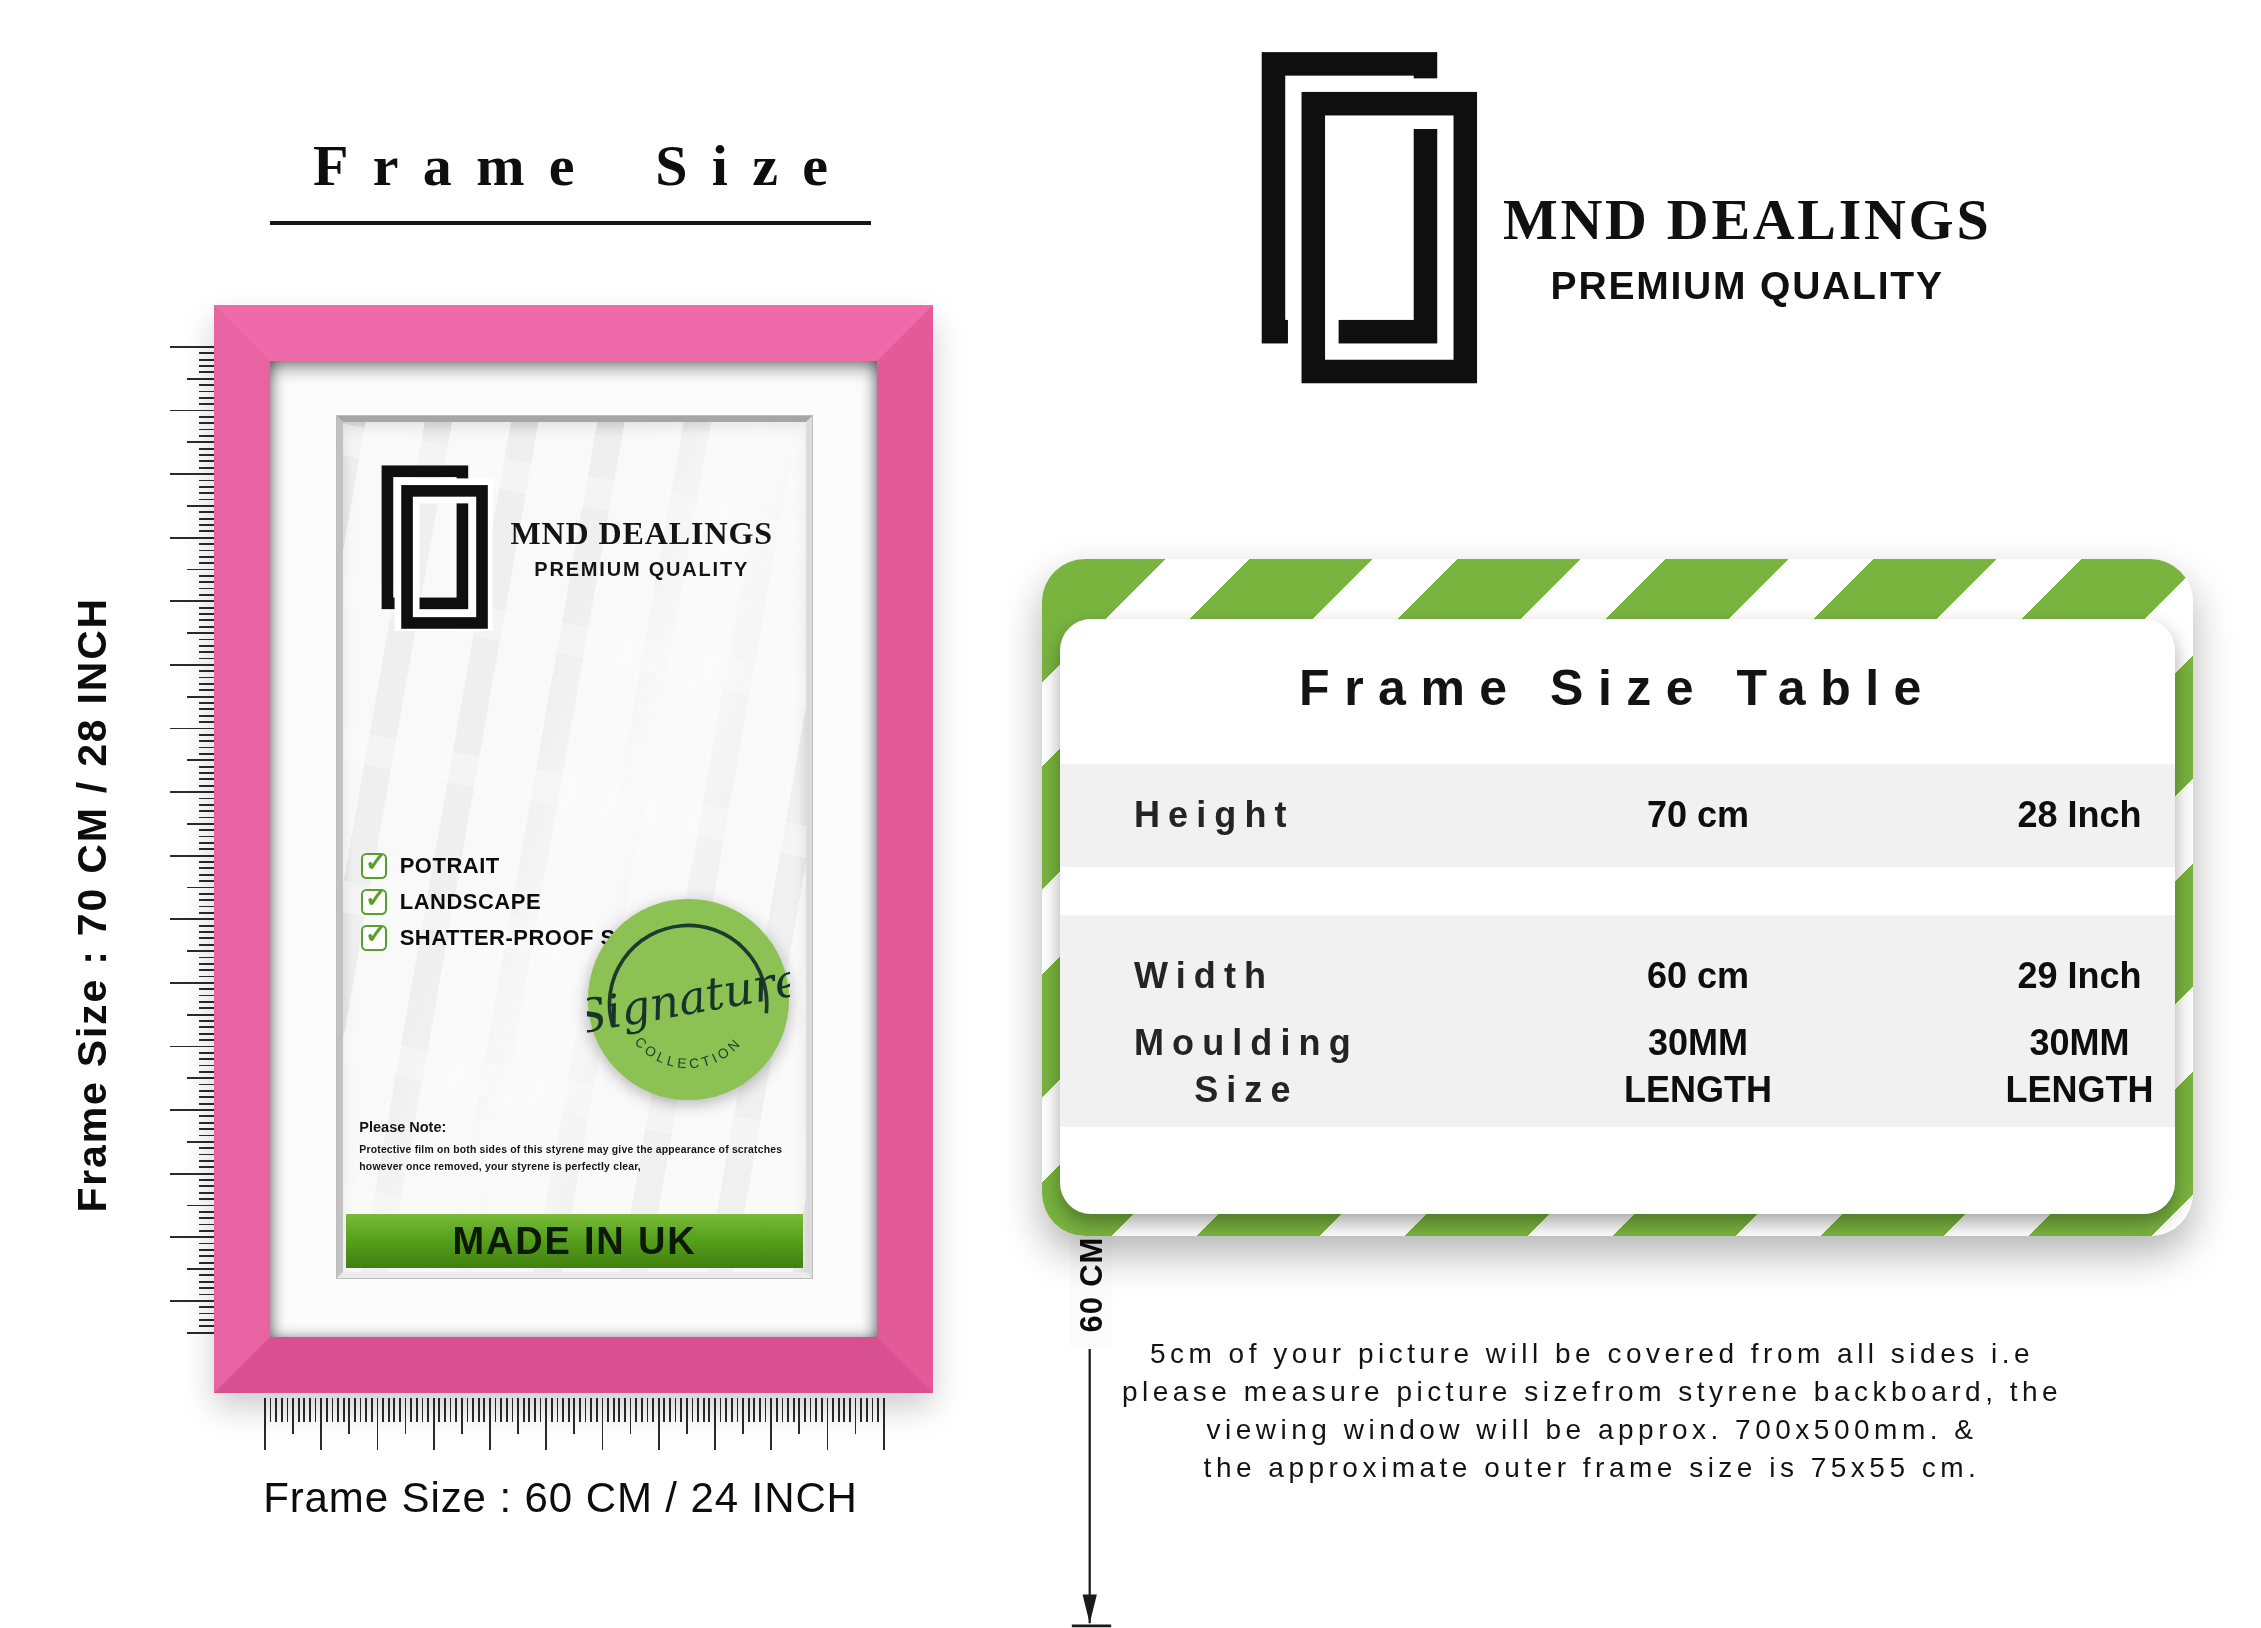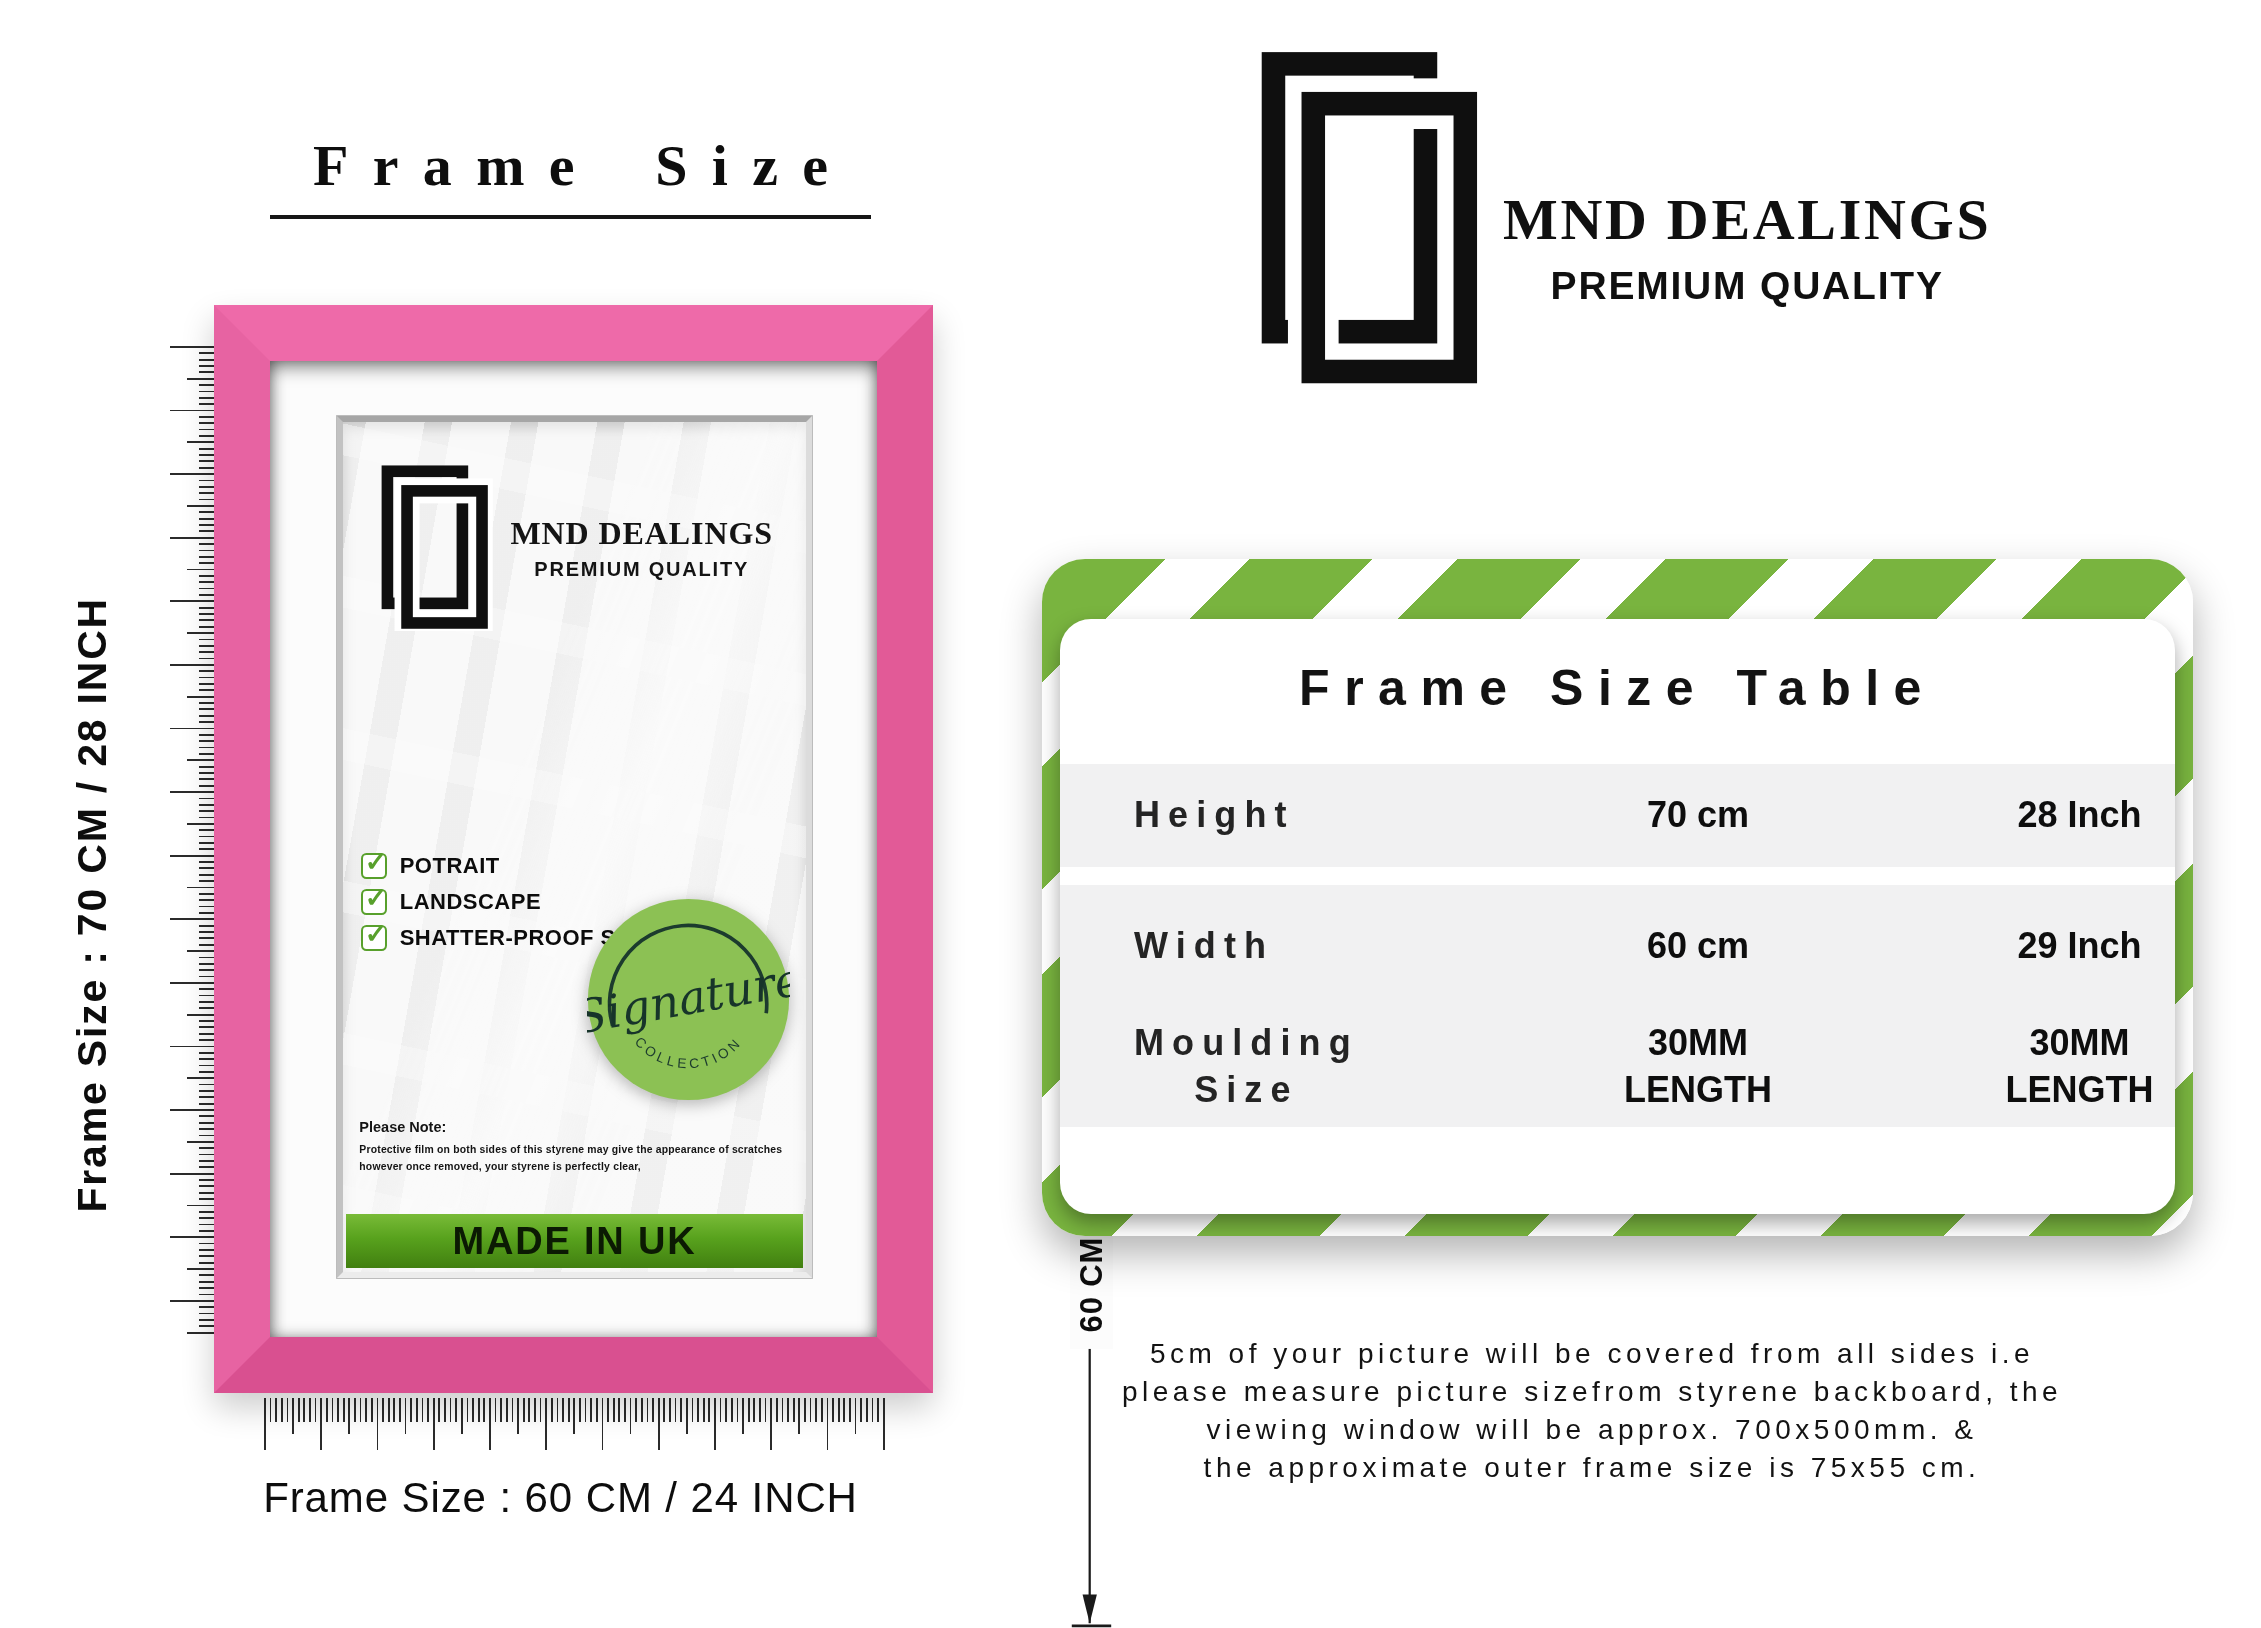--- a/index.html
+++ b/index.html
@@ -1,21 +1,21 @@
 <!DOCTYPE html>
 <html style="font-size:14.5px"><head>
 <meta charset="utf-8">
 <style>
   html,body{margin:0;padding:0;background:#fff;}
   .canvas{position:relative;width:2262px;height:1628px;background:#ffffff;overflow:hidden;
           font-family:"Liberation Sans",sans-serif;color:#111;}
 
   
   .heading-wrap{position:absolute;left:270px;top:132px;width:601px;text-align:center;
-                border-bottom:4.5px solid #161616;padding-bottom:16px;}
+                border-bottom:4.5px solid #161616;padding-bottom:22px;}
   .heading{font-family:"Liberation Serif",serif;font-weight:700;font-size:58px;
            letter-spacing:.42em;word-spacing:.30em;color:#0e0e0e;margin-right:-.42em;white-space:nowrap;}
 
   
   .v-label{position:absolute;left:65px;top:559px;height:691px;width:54px;display:flex;
            align-items:center;justify-content:center;}
   .v-label span{writing-mode:vertical-rl;transform:rotate(180deg);font-size:41px;font-weight:700;
                 letter-spacing:1.8px;color:#0d0d0d;white-space:nowrap;}
   .v-ruler{position:absolute;left:170px;top:346px;width:47px;height:988px;display:flex;
            flex-direction:column;justify-content:space-between;align-items:flex-end;}
@@ -90,21 +90,21 @@
   
   .stripe-card{position:absolute;left:1042px;top:559px;width:1151px;height:677px;border-radius:43px;
                overflow:hidden;box-shadow:0 18px 40px rgba(0,0,0,.30);
                background:repeating-linear-gradient(135deg,#79b43f 0 87px,#ffffff 87px 147px);}
   .white-card{position:absolute;left:18px;right:18px;top:60px;bottom:22px;background:#ffffff;
               border-radius:31px;box-shadow:0 9px 20px rgba(0,0,0,.35);overflow:hidden;}
   .tbl-title{position:absolute;top:40px;left:0;right:0;text-align:center;font-size:50px;
              font-weight:700;letter-spacing:14.5px;color:#131313;white-space:nowrap;}
   .size-row{position:absolute;left:0;right:0;background:#f1f1f2;display:grid;
             grid-template-columns:40% 26% 34%;align-items:center;gap:47px;}
-  .row1{top:145px;height:103px}.row2{top:266px;height:123px}.row3{top:387px;height:121px}
+  .row1{top:145px;height:103px}.row2{top:296px;height:123px}.row3{top:387px;height:121px}
   .cell-label{padding-left:74px;justify-self:start;}
   .cell-label span{display:inline-block;text-align:center;font-size:36px;font-weight:700;
                    letter-spacing:8.1px;white-space:pre-line;line-height:1.3;color:#242424;}
   .cell-val{text-align:center;font-size:36px;font-weight:700;white-space:pre-line;
             line-height:1.3;color:#0e0e0e;}
 
   
   .r-note{position:absolute;left:1002px;top:1335px;width:1180px;text-align:center;color:#131313;}
   .r-note div{font-size:28px;font-weight:400;letter-spacing:4.5px;line-height:38px;white-space:nowrap;}
 </style>

